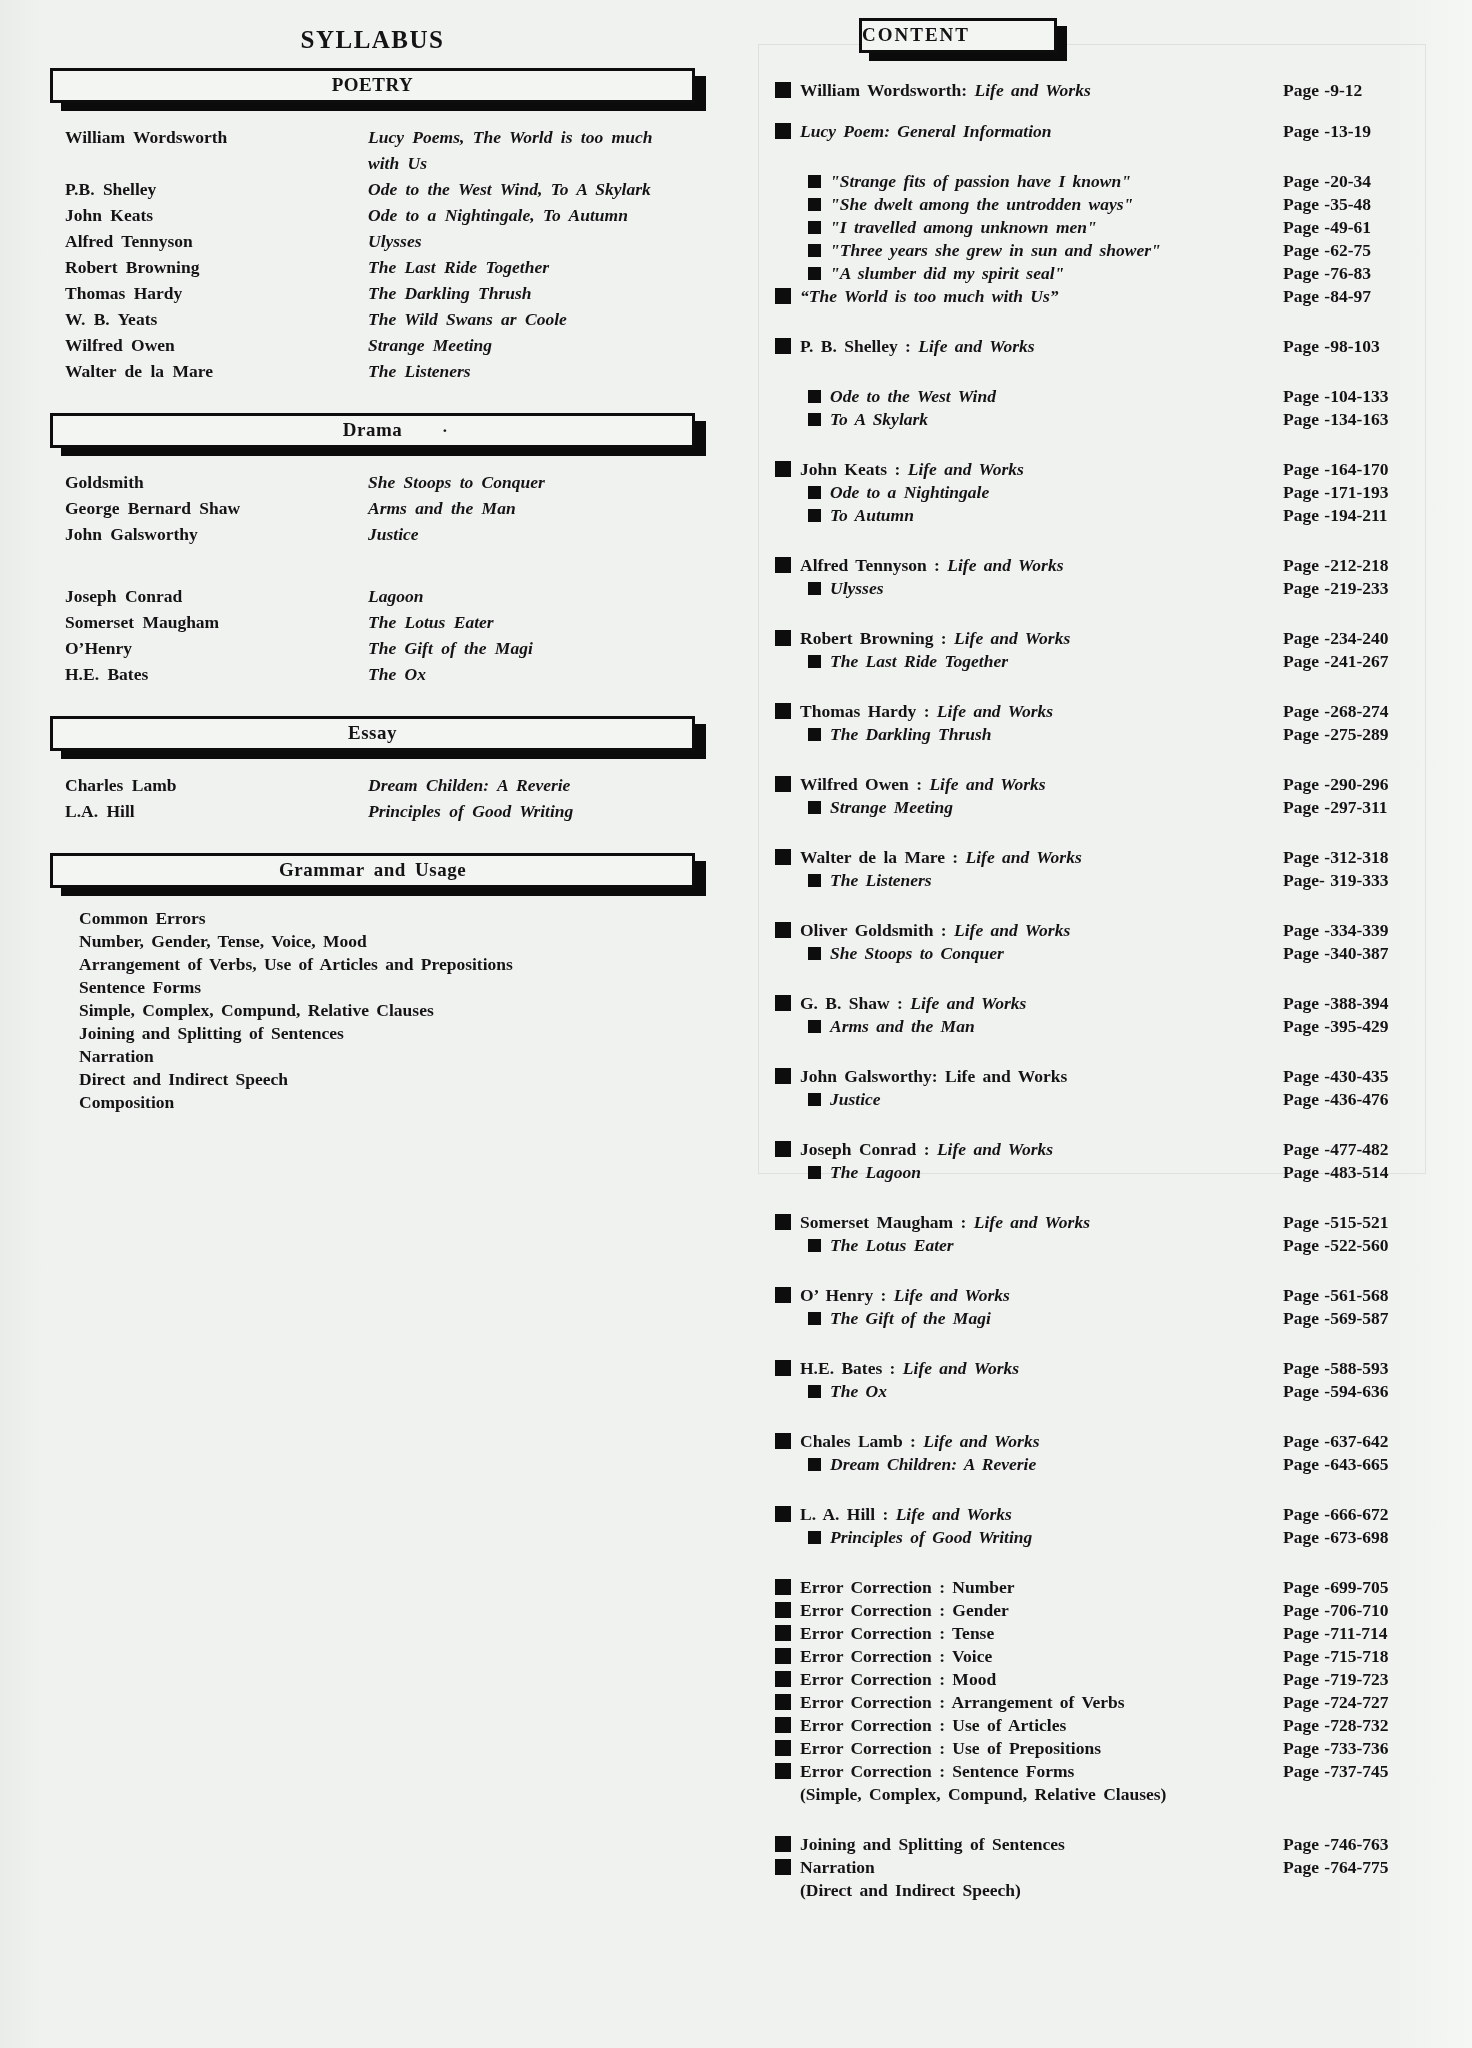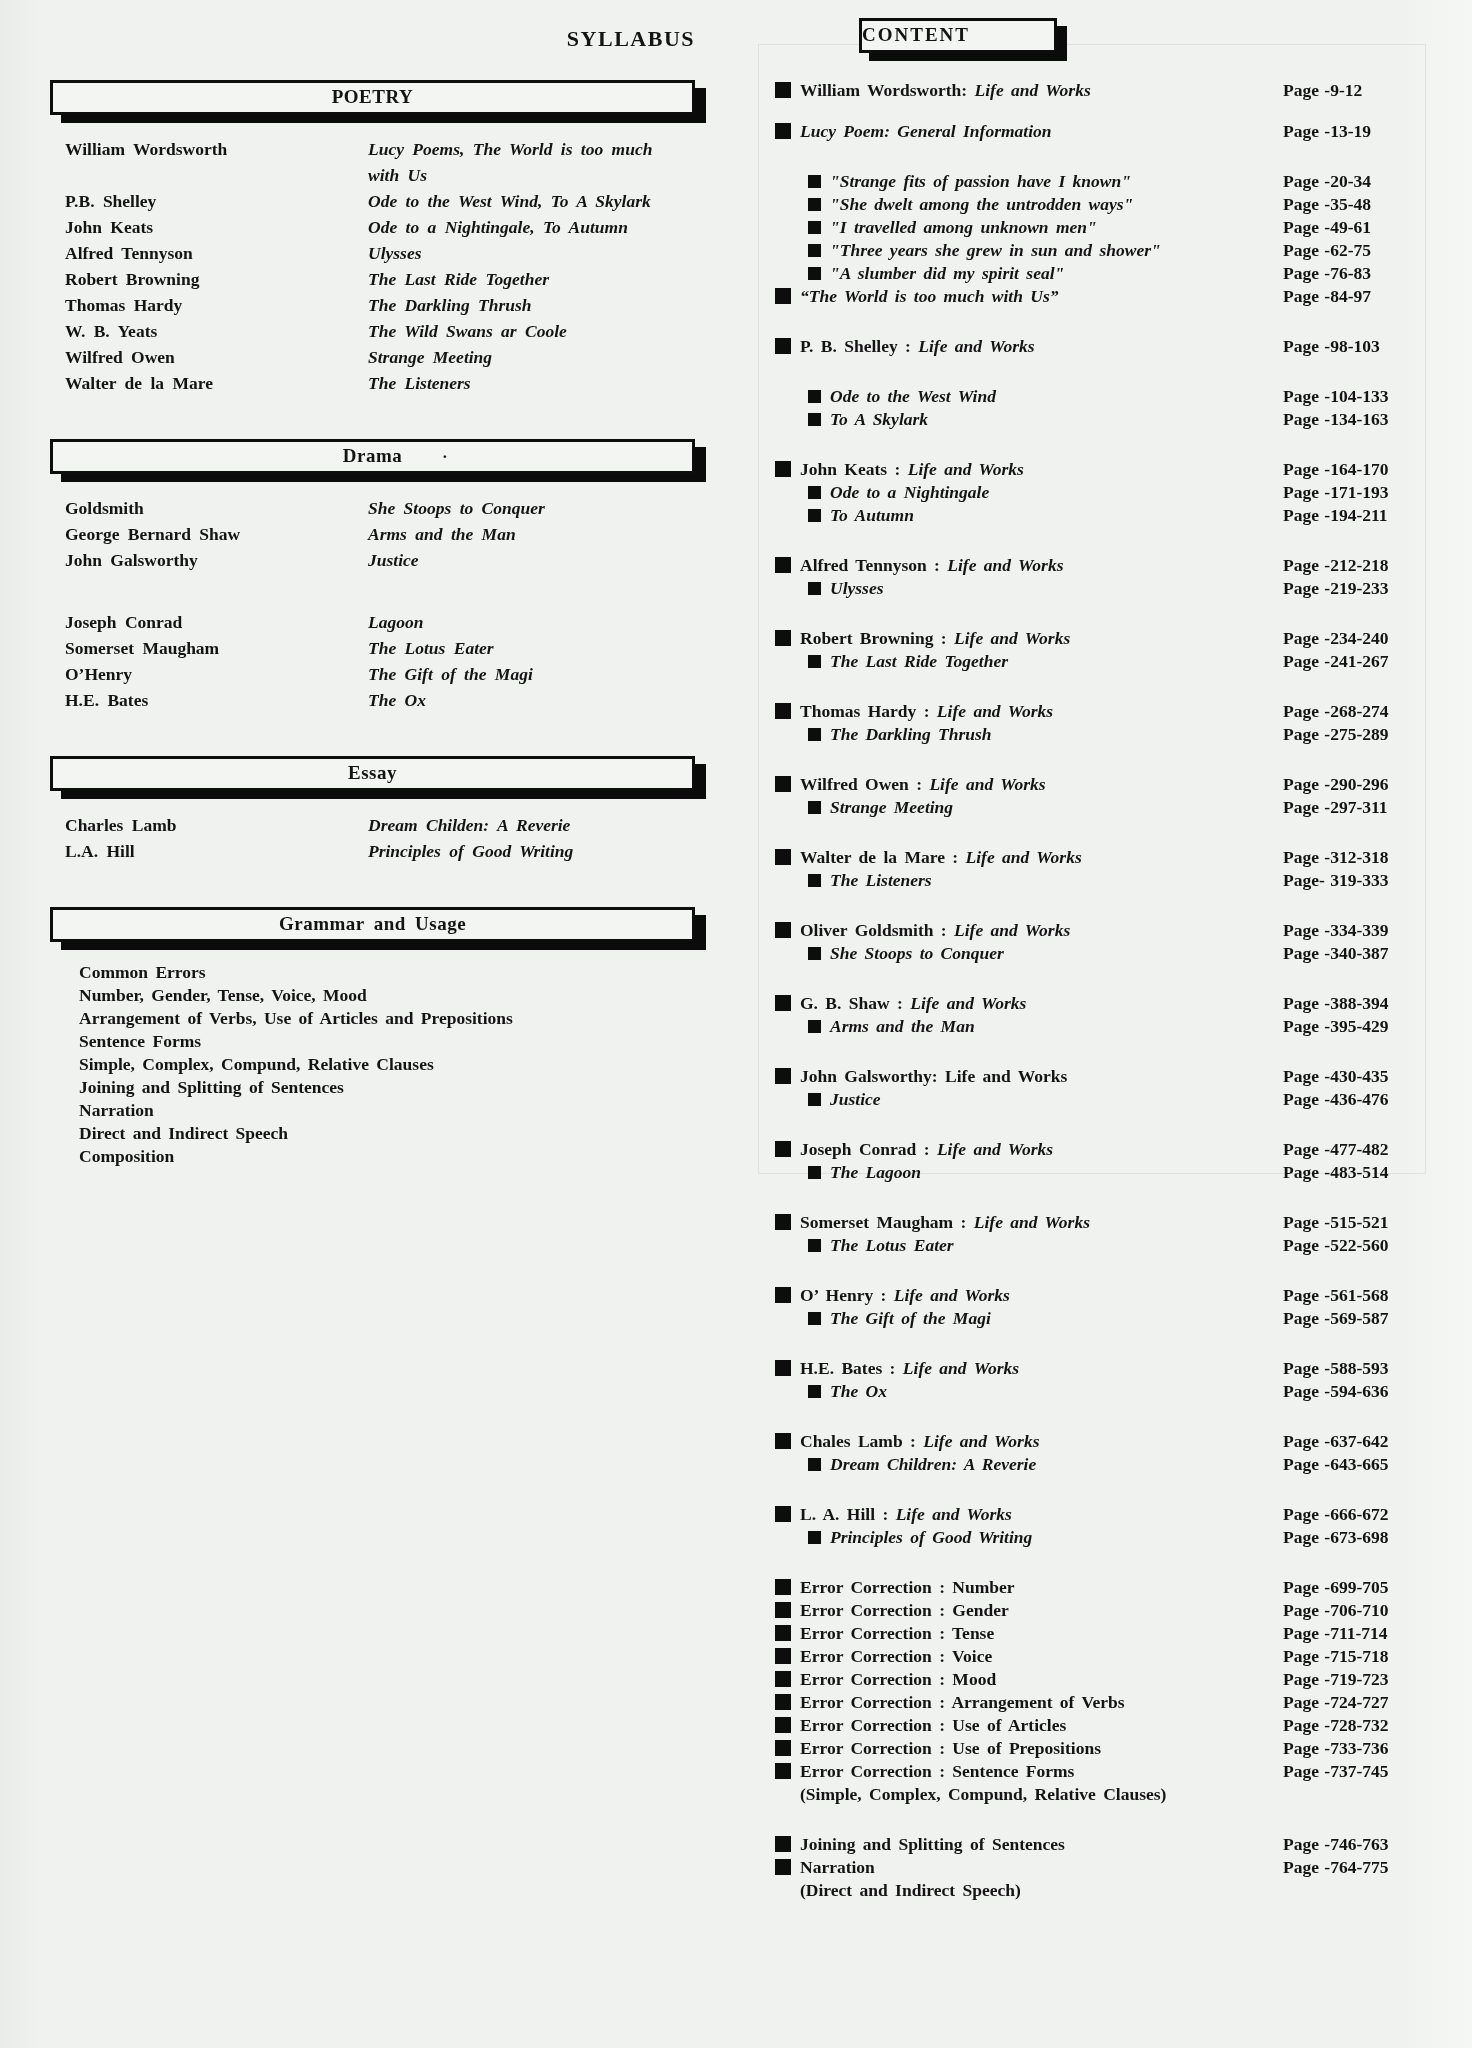--- a/index.html
+++ b/index.html
@@ -8,22 +8,22 @@
     background:linear-gradient(90deg,#e9ece9 0%,#f0f2f0 3%,#f0f2f0 95%,#f5f7f5 100%);
     font-family:"Liberation Serif","DejaVu Serif",serif;
     color:#141414;
   }
   
   .ghost-box { position:absolute; left:758px; top:44px; width:666px; height:1128px;
     border:1px solid rgba(110,120,115,0.14); pointer-events:none; }
 
   
   .syllabus { position:absolute; left:50px; top:26px; width:645px; }
-  .syl-title { text-align:right; font-size:22px; font-weight:700; letter-spacing:1.5px; }
-  .sec-box { position:relative; margin-top:28px; border:3px solid #0d0d0d; background:#f3f5f3;
+  .syl-title { text-align:center; font-size:25px; font-weight:700; letter-spacing:1.5px; }
+  .sec-box { position:relative; margin-top:14px; border:3px solid #0d0d0d; background:#f3f5f3;
     box-shadow:11px 8px 0 0 #0b0b0b; text-align:center; padding:3px 0 4px; }
   .sec-title { font-weight:700; font-size:19px; letter-spacing:0.5px; word-spacing:4px; }
   .sec-mark { position:absolute; left:61%; top:1px; font-weight:700; font-size:17px; }
   .sec-rows { padding:21px 0 15px 15px; }
   .s-row { display:flex; line-height:26px; font-weight:700; font-size:17.5px; word-spacing:4px;gap:45px; }
   .s-author { width:258px; flex:none; }
   .s-work { flex:1; font-style:italic; padding-right:4px; }
   .gram { padding:19px 0 0 15px; }
   .g-line { line-height:23px; font-weight:700; font-size:17.5px; word-spacing:3px;margin-left:14px; }
 

